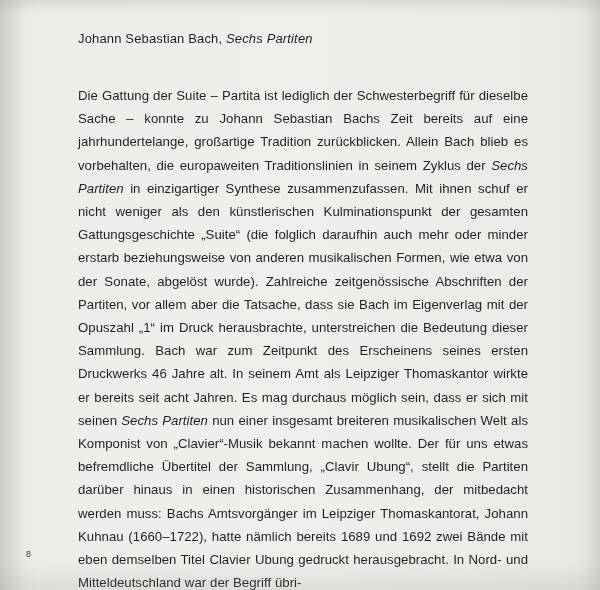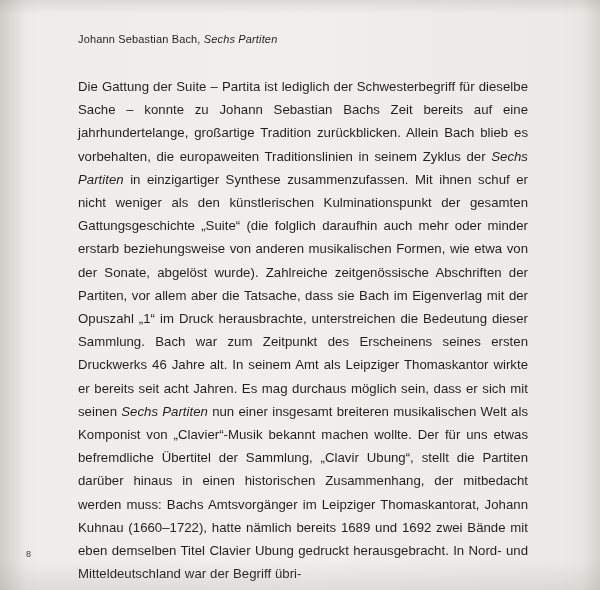--- a/index.html
+++ b/index.html
@@ -23,24 +23,24 @@
     height: 590px;
     background: linear-gradient(to right, #e8e6e1 0px, #efedea 40px, #f1efec 300px, #eceae6 560px, #e6e4df 600px);
   }
   .page-inner {
     position: absolute;
     left: 78px;
     top: 30px;
     width: 450px;
   }
   .heading {
-    font-size: 11px;
+    font-size: 13px;
     line-height: 18px;
     letter-spacing: 0.15px;
-    margin-bottom: 27px;
+    margin-bottom: 36px;
     white-space: nowrap;
   }
   .heading .italic {
     font-style: italic;
   }
   .body-text {
     font-size: 13.2px;
     line-height: 23.2px;
     text-align: justify;
     text-justify: inter-word;

